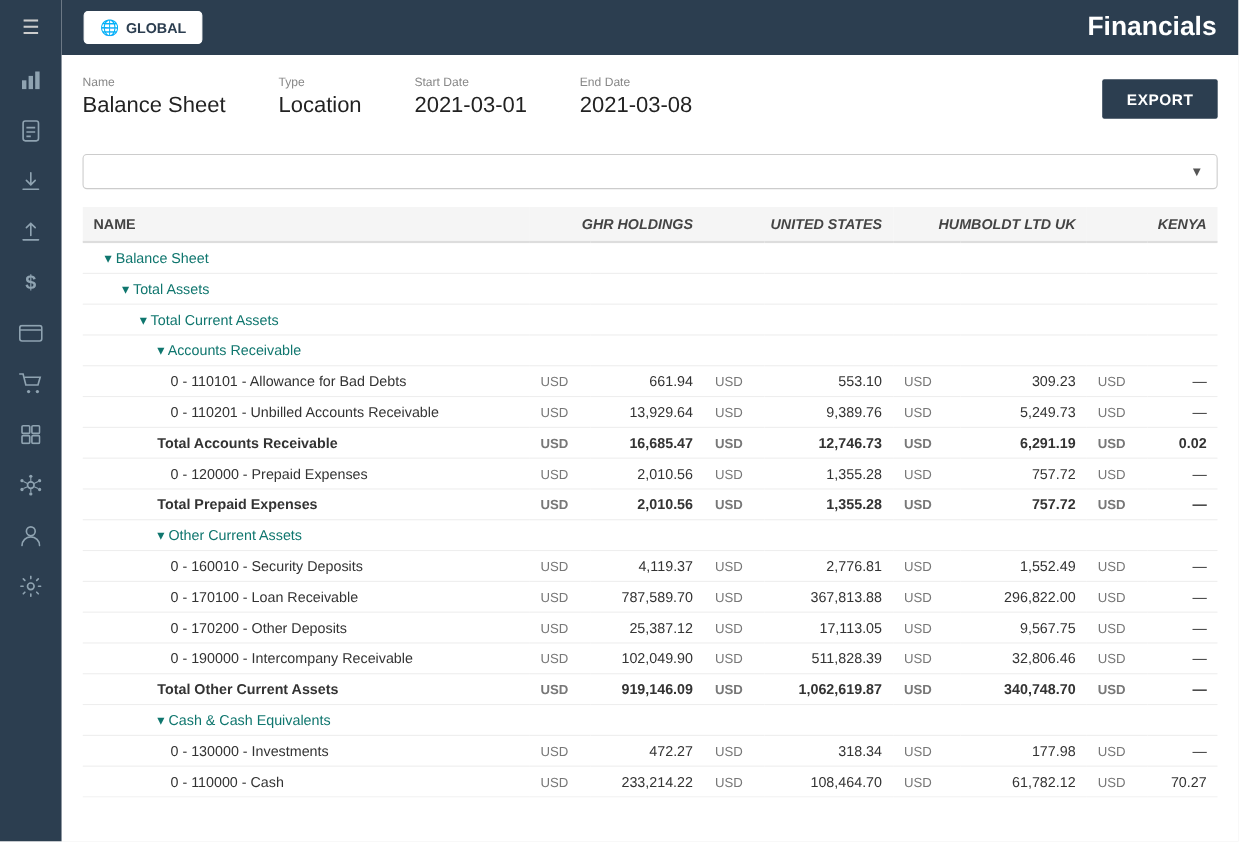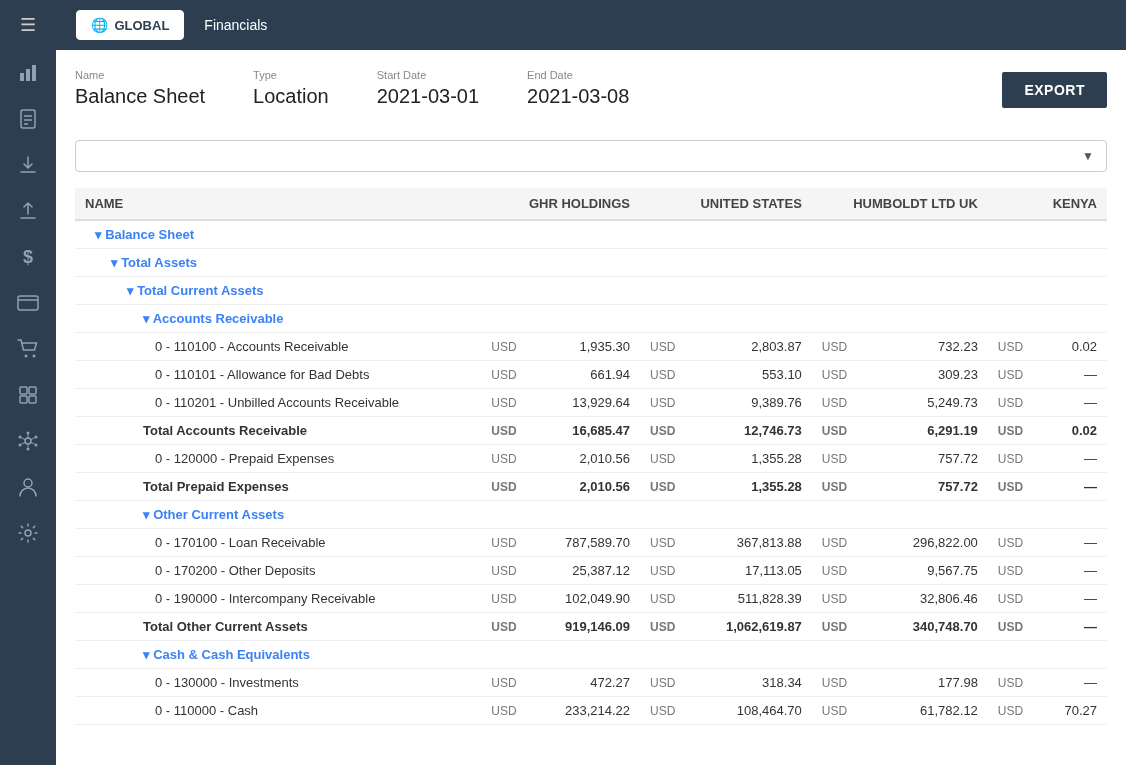--- a/index.html
+++ b/index.html
@@ -27,32 +27,32 @@
 
     .export-btn { margin-left: auto; background: #2c3e50; color: #fff; border: none; padding: 10px 22px; font-size: 14px; font-weight: 600; border-radius: 2px; cursor: pointer; letter-spacing: 0.5px; }
 
     
     .dropdown-bar { border: 1px solid #ccc; border-radius: 4px; padding: 8px 12px; display: flex; justify-content: space-between; align-items: center; margin-bottom: 16px; cursor: pointer; color: #555; font-size: 13px; background: #fff; }
 
     
     .table-container { overflow-x: auto; }
     table { width: 100%; border-collapse: collapse; font-size: 13px; }
     thead th { background: #f5f5f5; font-weight: 600; color: #444; padding: 8px 10px; border-bottom: 2px solid #ddd; text-align: left; white-space: nowrap; }
-    thead th.num { text-align: right; }
+    thead th.num { text-align: right; font-style: italic; }
     tbody tr { border-bottom: 1px solid #eee; }
     td { padding: 6px 10px; color: #333; white-space: nowrap; }
     td.name-cell { color: #333; }
     td.num { text-align: right; }
     td.currency { color: #777; font-size: 12px; }
     .bold-row td { font-weight: 700; }
     .indent-1 .name-cell { padding-left: 20px; }
     .indent-2 .name-cell { padding-left: 36px; }
     .indent-3 .name-cell { padding-left: 52px; }
     .indent-4 .name-cell { padding-left: 68px; }
-    .section-row td { color: #3b82f6; font-weight: bold; }
+    .section-row td { color: #0f766e; }
   </style>
 </head>
 <body>
 
 <div class="sidebar">
   <div class="sidebar-hamburger">
     <span style="color:#ccc; font-size:18px;">☰</span>
   </div>
   <div class="sidebar-icon">
     <svg width="20" height="20" viewBox="0 0 20 20" fill="none">
@@ -134,21 +134,21 @@
   </div>
 </div>
 
 <div class="main">
 
   <div class="topbar">
     <button style="background:#fff; border:1px solid #fff; border-radius:4px; padding:6px 14px; font-size:13px; font-weight:600; color:#2c3e50; cursor:pointer; display:flex; align-items:center; gap:6px; margin-right:20px;">
       <span style="font-size:14px;">🌐</span>
       <span>GLOBAL</span>
     </button>
-    <span style="flex:1; text-align:left; font-size:14px; font-weight:400;">Financials</span>
+    <span style="flex:1; text-align:right; font-size:24px; font-weight:700;">Financials</span>
   </div>
 
   <div class="content">
 
     <div class="report-header">
       <div class="report-header-field">
         <span class="report-header-label">Name</span>
         <span class="report-header-value">Balance Sheet</span>
       </div>
       <div class="report-header-field">
@@ -197,31 +197,20 @@
           <tr class="indent-3 section-row">
             <td class="name-cell"><span style="cursor:pointer;">▾</span> Total Current Assets</td>
             <td colspan="8"></td>
           </tr>
 
           <tr class="indent-4 section-row">
             <td class="name-cell"><span style="cursor:pointer;">▾</span> Accounts Receivable</td>
             <td colspan="8"></td>
           </tr>
           <tr class="indent-4">
-            <td class="name-cell" style="padding-left:80px;">0 - 110100 - Accounts Receivable</td>
-            <td class="currency">USD</td>
-              <td class="num">1,935.30</td>
-            <td class="currency">USD</td>
-              <td class="num">2,803.87</td>
-            <td class="currency">USD</td>
-              <td class="num">732.23</td>
-            <td class="currency">USD</td>
-              <td class="num">0.02</td>
-          </tr>
-          <tr class="indent-4">
             <td class="name-cell" style="padding-left:80px;">0 - 110101 - Allowance for Bad Debts</td>
             <td class="currency">USD</td>
               <td class="num">661.94</td>
             <td class="currency">USD</td>
               <td class="num">553.10</td>
             <td class="currency">USD</td>
               <td class="num">309.23</td>
             <td class="currency">USD</td>
               <td class="num">—</td>
           </tr>
@@ -267,20 +256,31 @@
               <td class="num">1,355.28</td>
             <td class="currency">USD</td>
               <td class="num">757.72</td>
             <td class="currency">USD</td>
               <td class="num">—</td>
           </tr>
 
           <tr class="indent-4 section-row">
             <td class="name-cell"><span style="cursor:pointer;">▾</span> Other Current Assets</td>
             <td colspan="8"></td>
+          </tr>
+          <tr class="indent-4">
+            <td class="name-cell" style="padding-left:80px;">0 - 160010 - Security Deposits</td>
+            <td class="currency">USD</td>
+              <td class="num">4,119.37</td>
+            <td class="currency">USD</td>
+              <td class="num">2,776.81</td>
+            <td class="currency">USD</td>
+              <td class="num">1,552.49</td>
+            <td class="currency">USD</td>
+              <td class="num">—</td>
           </tr>
           <tr class="indent-4">
             <td class="name-cell" style="padding-left:80px;">0 - 170100 - Loan Receivable</td>
             <td class="currency">USD</td>
               <td class="num">787,589.70</td>
             <td class="currency">USD</td>
               <td class="num">367,813.88</td>
             <td class="currency">USD</td>
               <td class="num">296,822.00</td>
             <td class="currency">USD</td>

